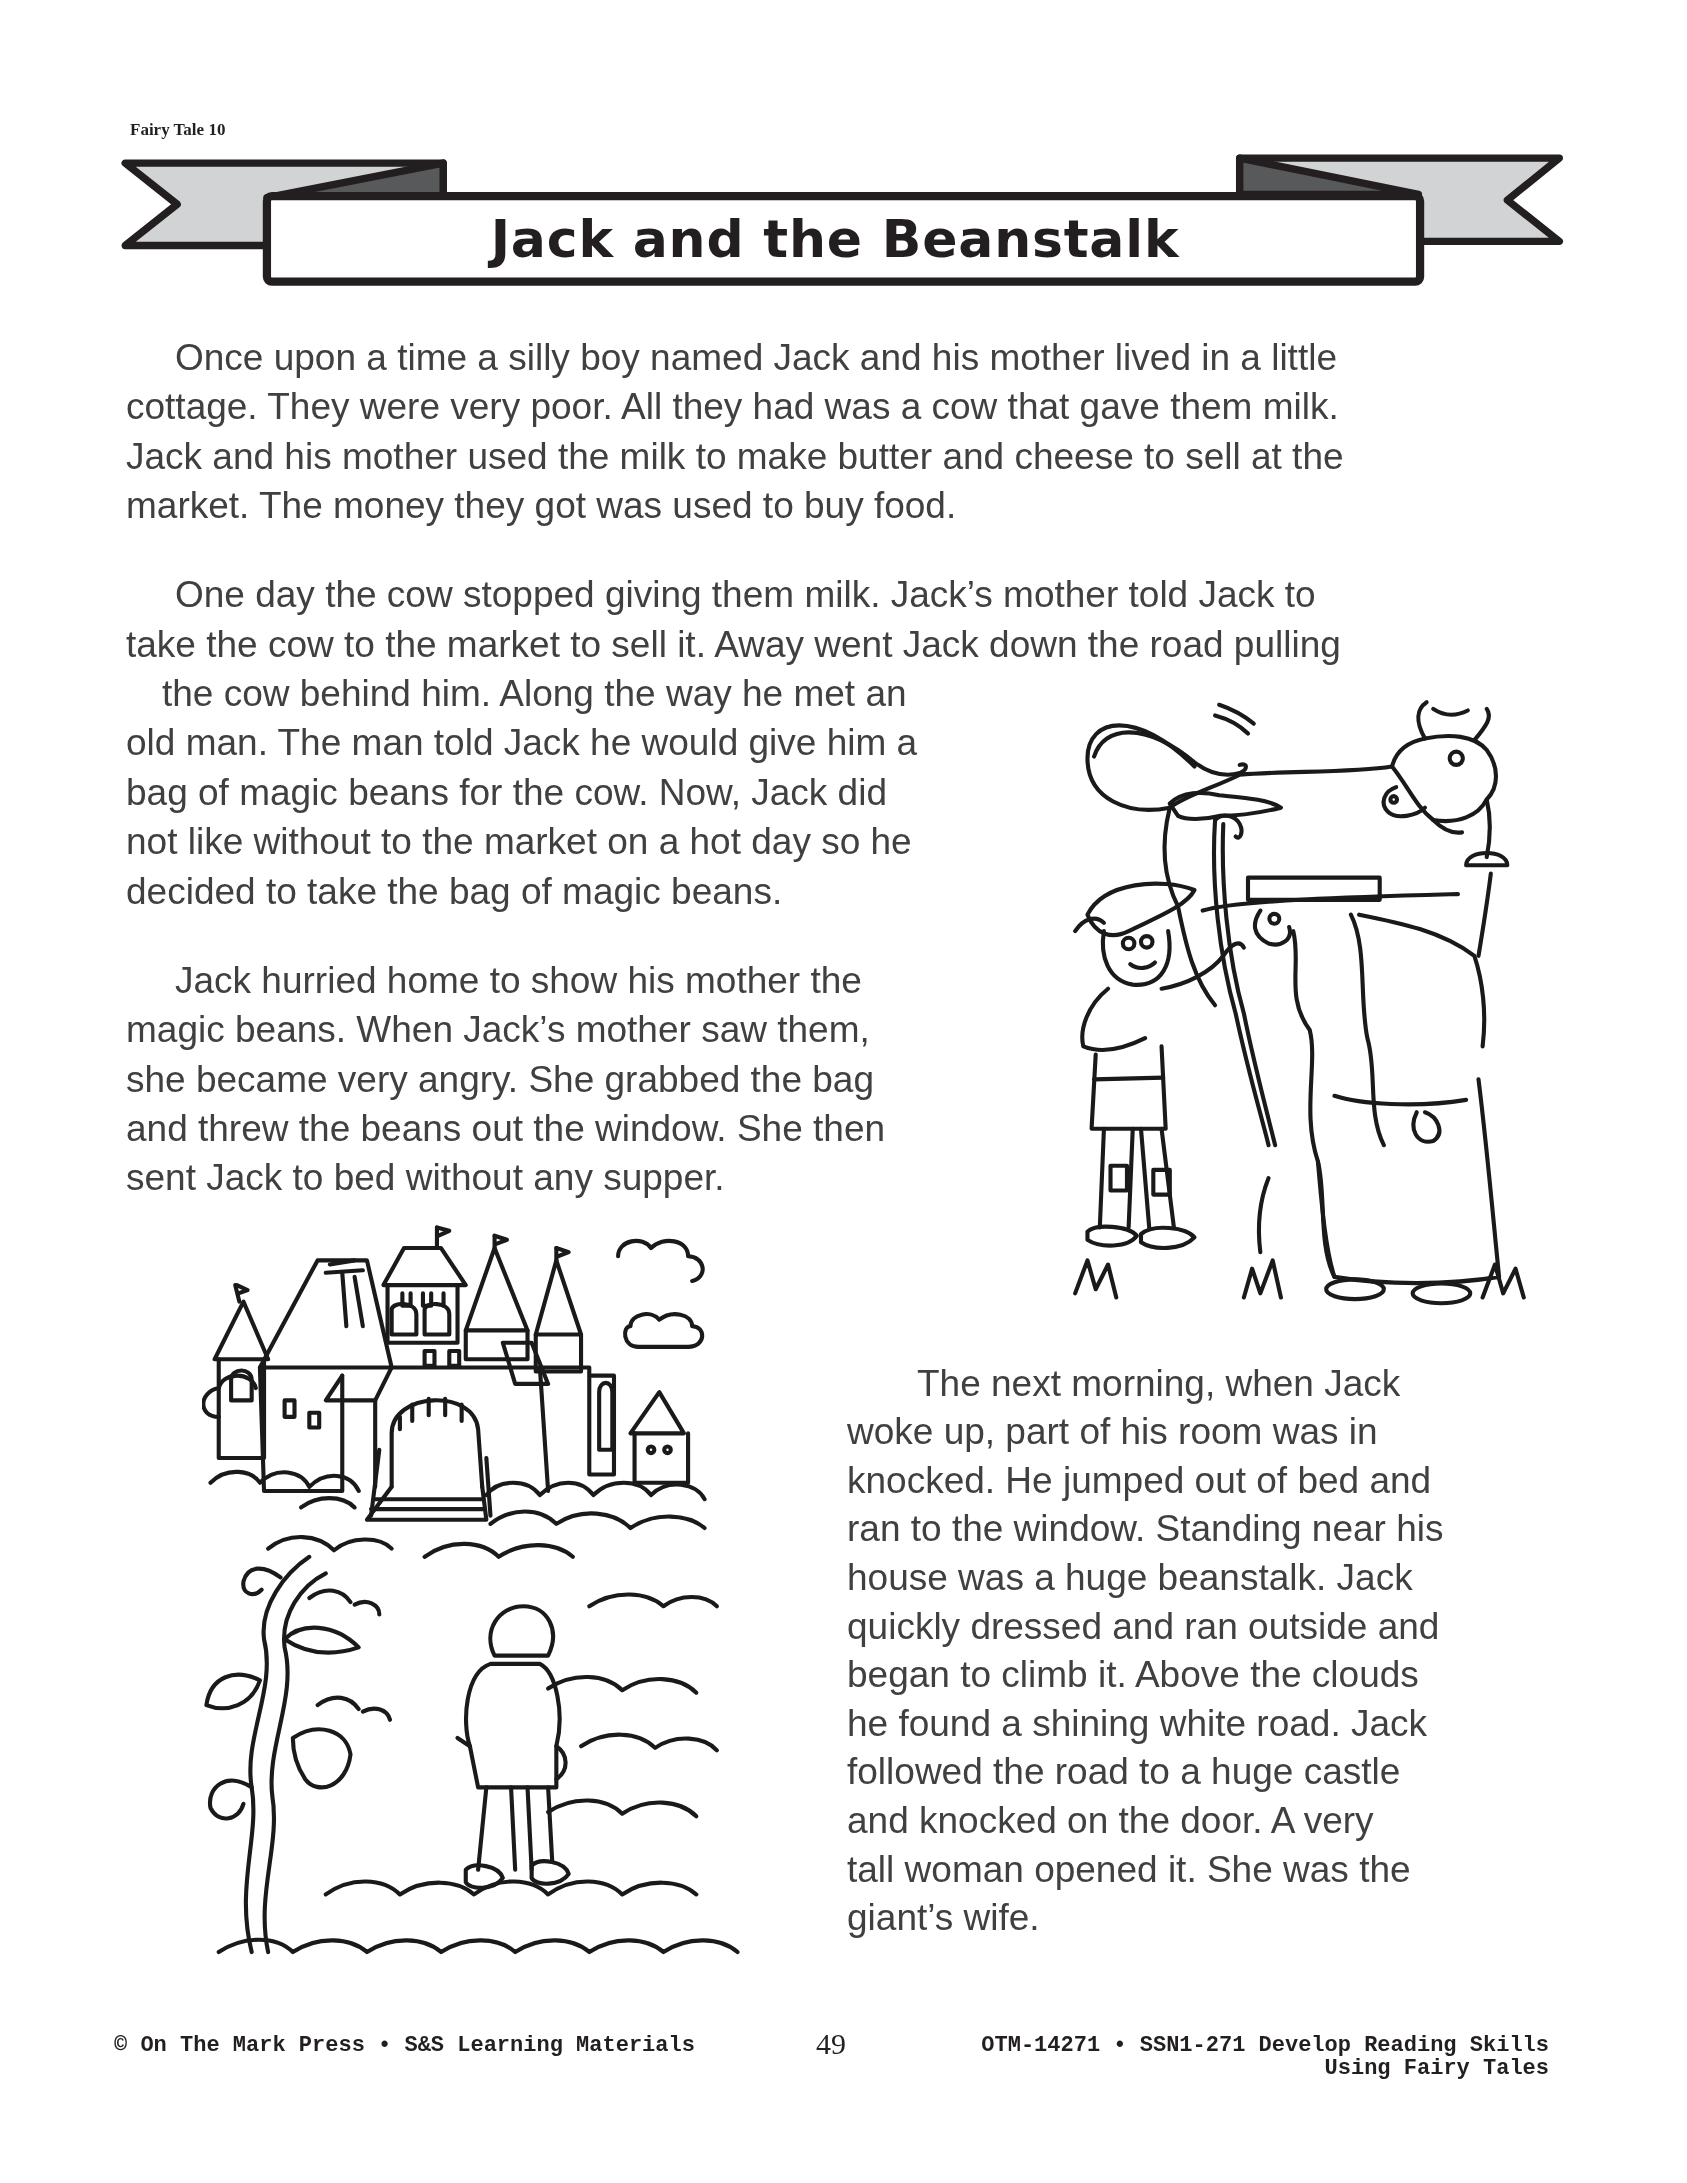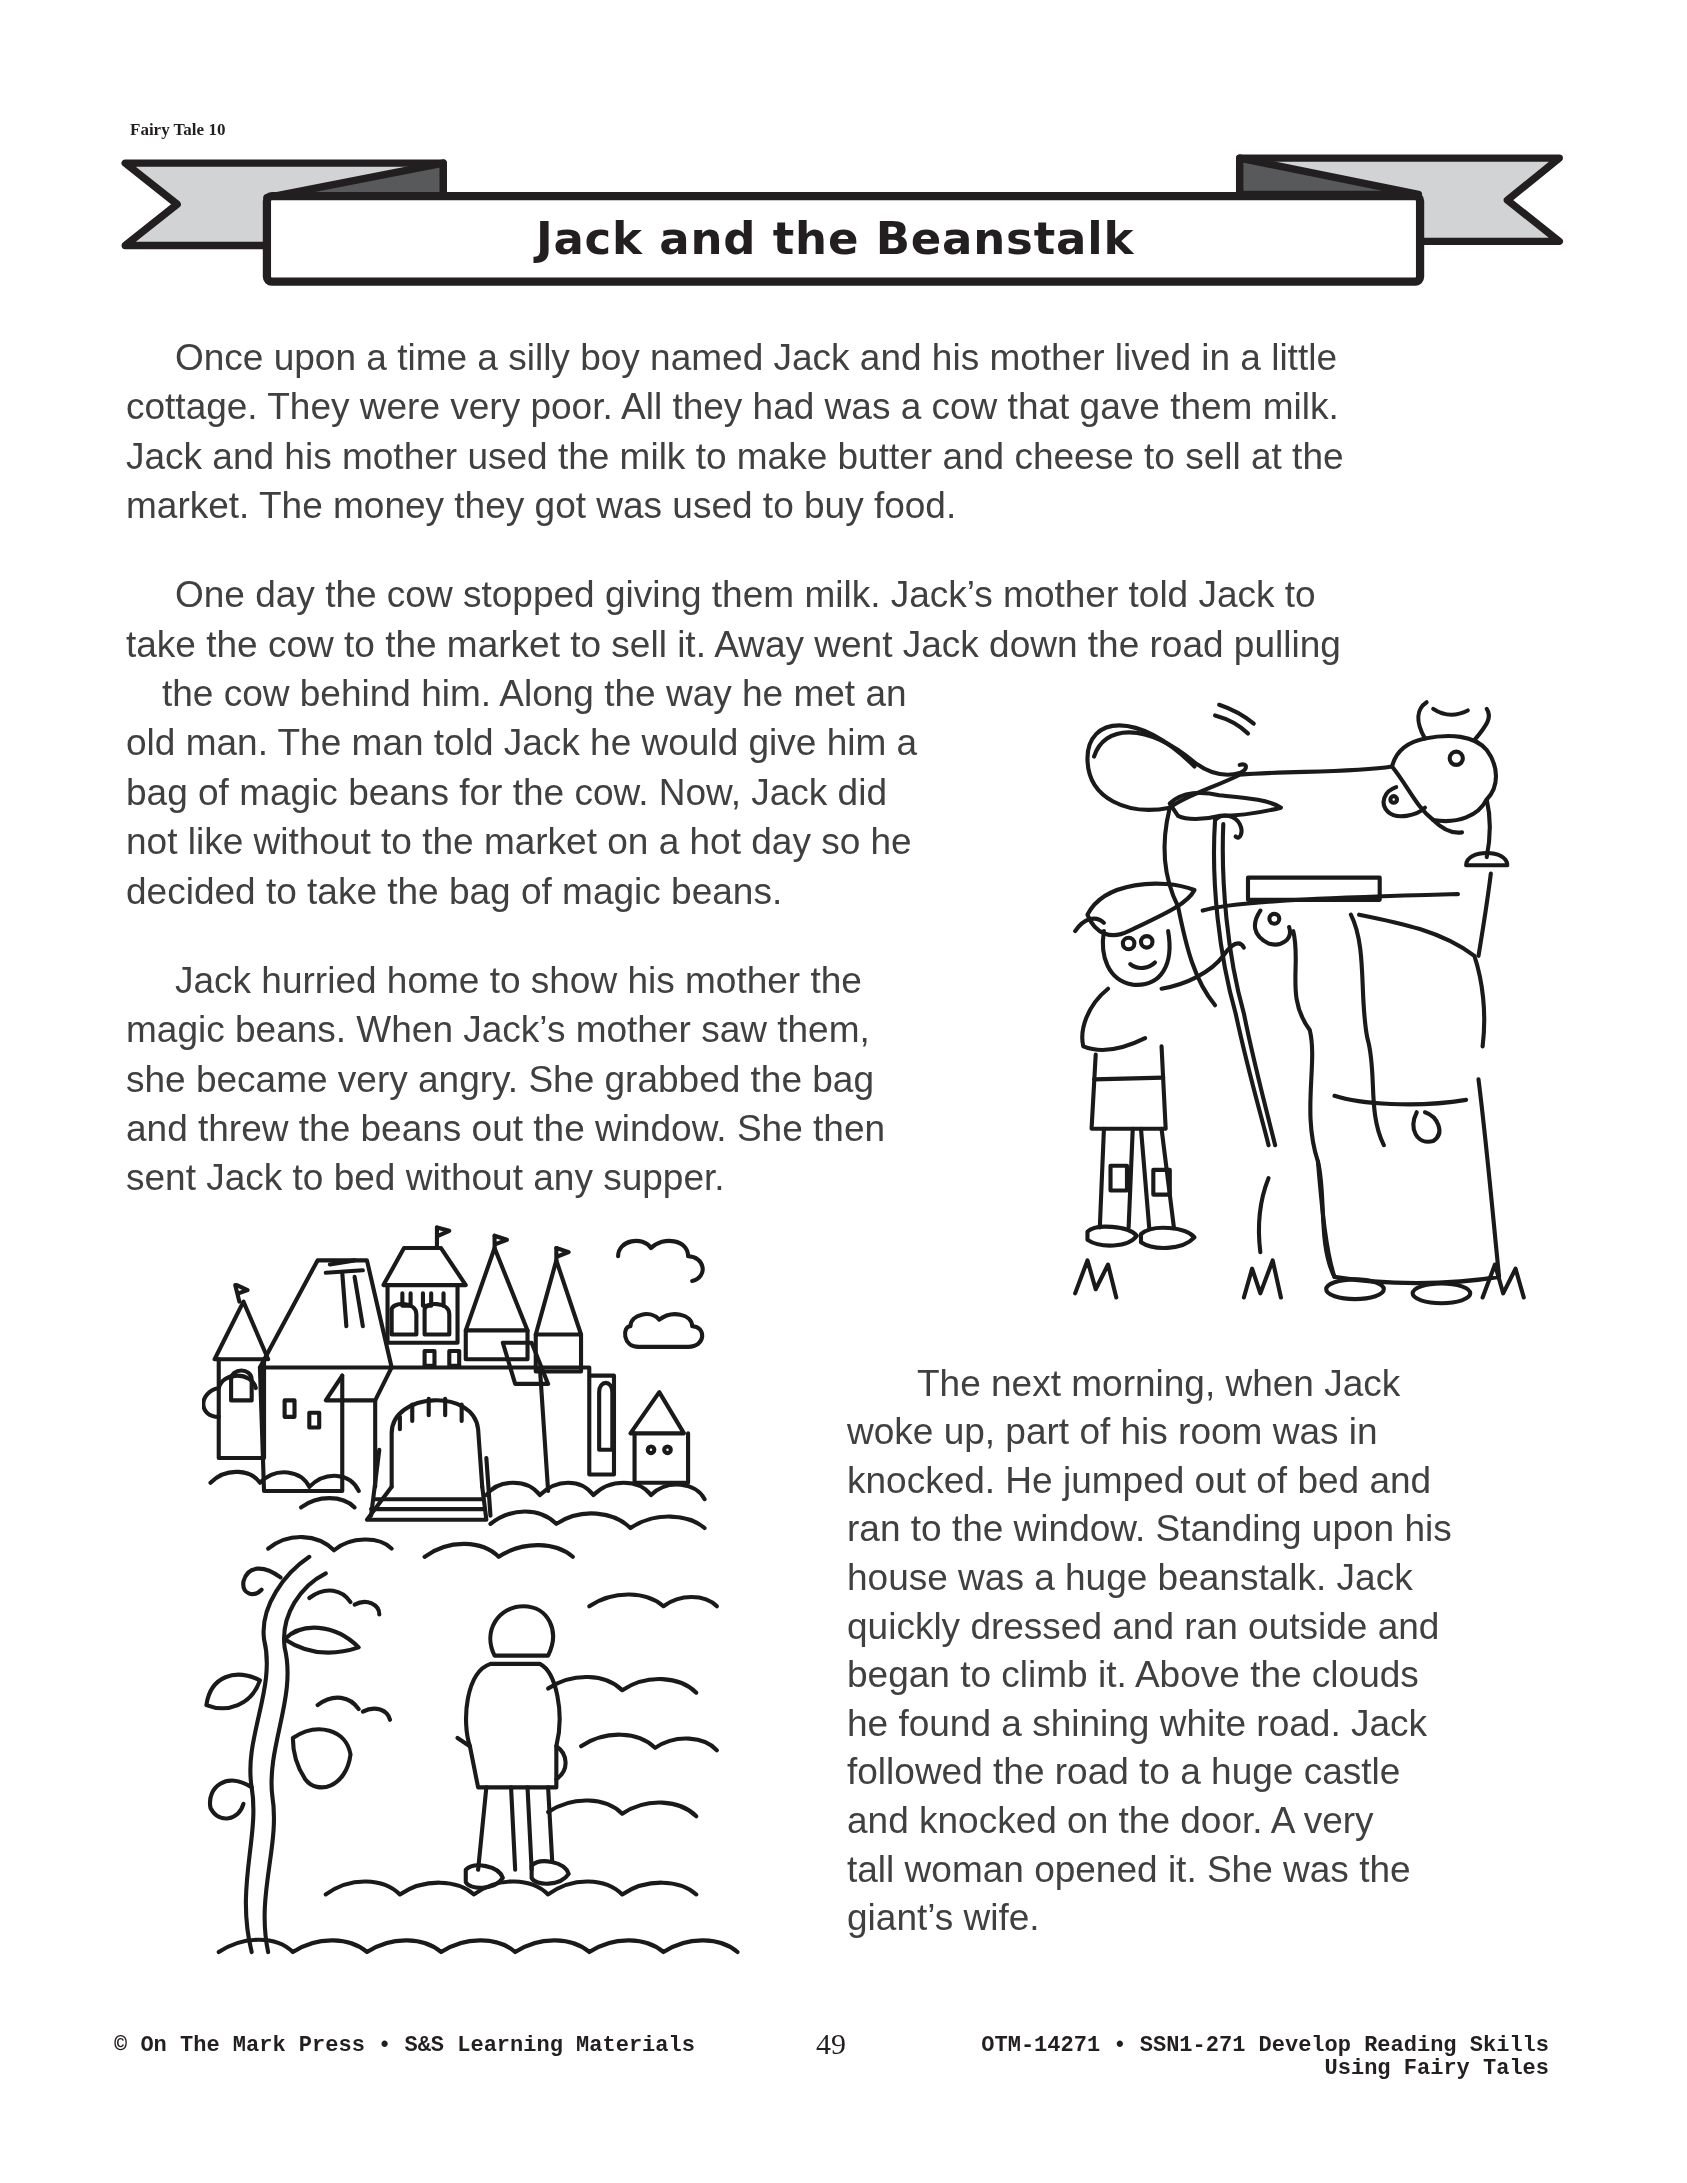--- a/index.html
+++ b/index.html
@@ -7,21 +7,21 @@
   .abs { position: absolute; }
   .label-top {
     left: 130px; top: 120px;
     font-family: "Liberation Serif", serif; font-weight: bold; font-size: 17px;
     white-space: nowrap;
   }
   .banner-svg { left: 0; top: 0; }
   .title {
     left: 264px; top: 193px; width: 1142px; height: 91px;
     display: flex; align-items: center; justify-content: center;
-    font-family: "DejaVu Sans", sans-serif; font-weight: bold; font-size: 45px;
+    font-family: "DejaVu Sans", sans-serif; font-weight: bold; font-size: 52px;
     letter-spacing: 0.8px;
   }
   .line {
     position: absolute; white-space: nowrap;
     font-family: "Liberation Sans", sans-serif; font-size: 37px; line-height: 49px;
     color: #404040;
   }
   .footer {
     position: absolute; white-space: nowrap;
     font-family: Liberation Mono, monospace; font-weight: bold; font-size: 22px; line-height: 25px;
@@ -75,21 +75,21 @@
   <div class="line" style="left:126px; top:1005px;">magic beans. When Jack’s mother saw them,</div>
   <div class="line" style="left:126px; top:1055px;">she became very angry. She grabbed the bag</div>
   <div class="line" style="left:126px; top:1104px;">and threw the beans out the window. She then</div>
   <div class="line" style="left:126px; top:1153px;">sent Jack to bed without any supper.</div>
 </div>
 
 <div>
   <div class="line" style="left:917px; top:1359px;">The next morning, when Jack</div>
   <div class="line" style="left:847px; top:1407px;">woke up, part of his room was in</div>
   <div class="line" style="left:847px; top:1456px;">knocked. He jumped out of bed and</div>
-  <div class="line" style="left:847px; top:1504px;">ran to the window. Standing upon his</div>
+  <div class="line" style="left:847px; top:1504px;">ran to the window. Standing near his</div>
   <div class="line" style="left:847px; top:1553px;">house was a huge beanstalk. Jack</div>
   <div class="line" style="left:847px; top:1602px;">quickly dressed and ran outside and</div>
   <div class="line" style="left:847px; top:1650px;">began to climb it. Above the clouds</div>
   <div class="line" style="left:847px; top:1699px;">he found a shining white road. Jack</div>
   <div class="line" style="left:847px; top:1747px;">followed the road to a huge castle</div>
   <div class="line" style="left:847px; top:1796px;">and knocked on the door. A very</div>
   <div class="line" style="left:847px; top:1845px;">tall woman opened it. She was the</div>
   <div class="line" style="left:847px; top:1893px;">giant’s wife.</div>
 </div>
 

